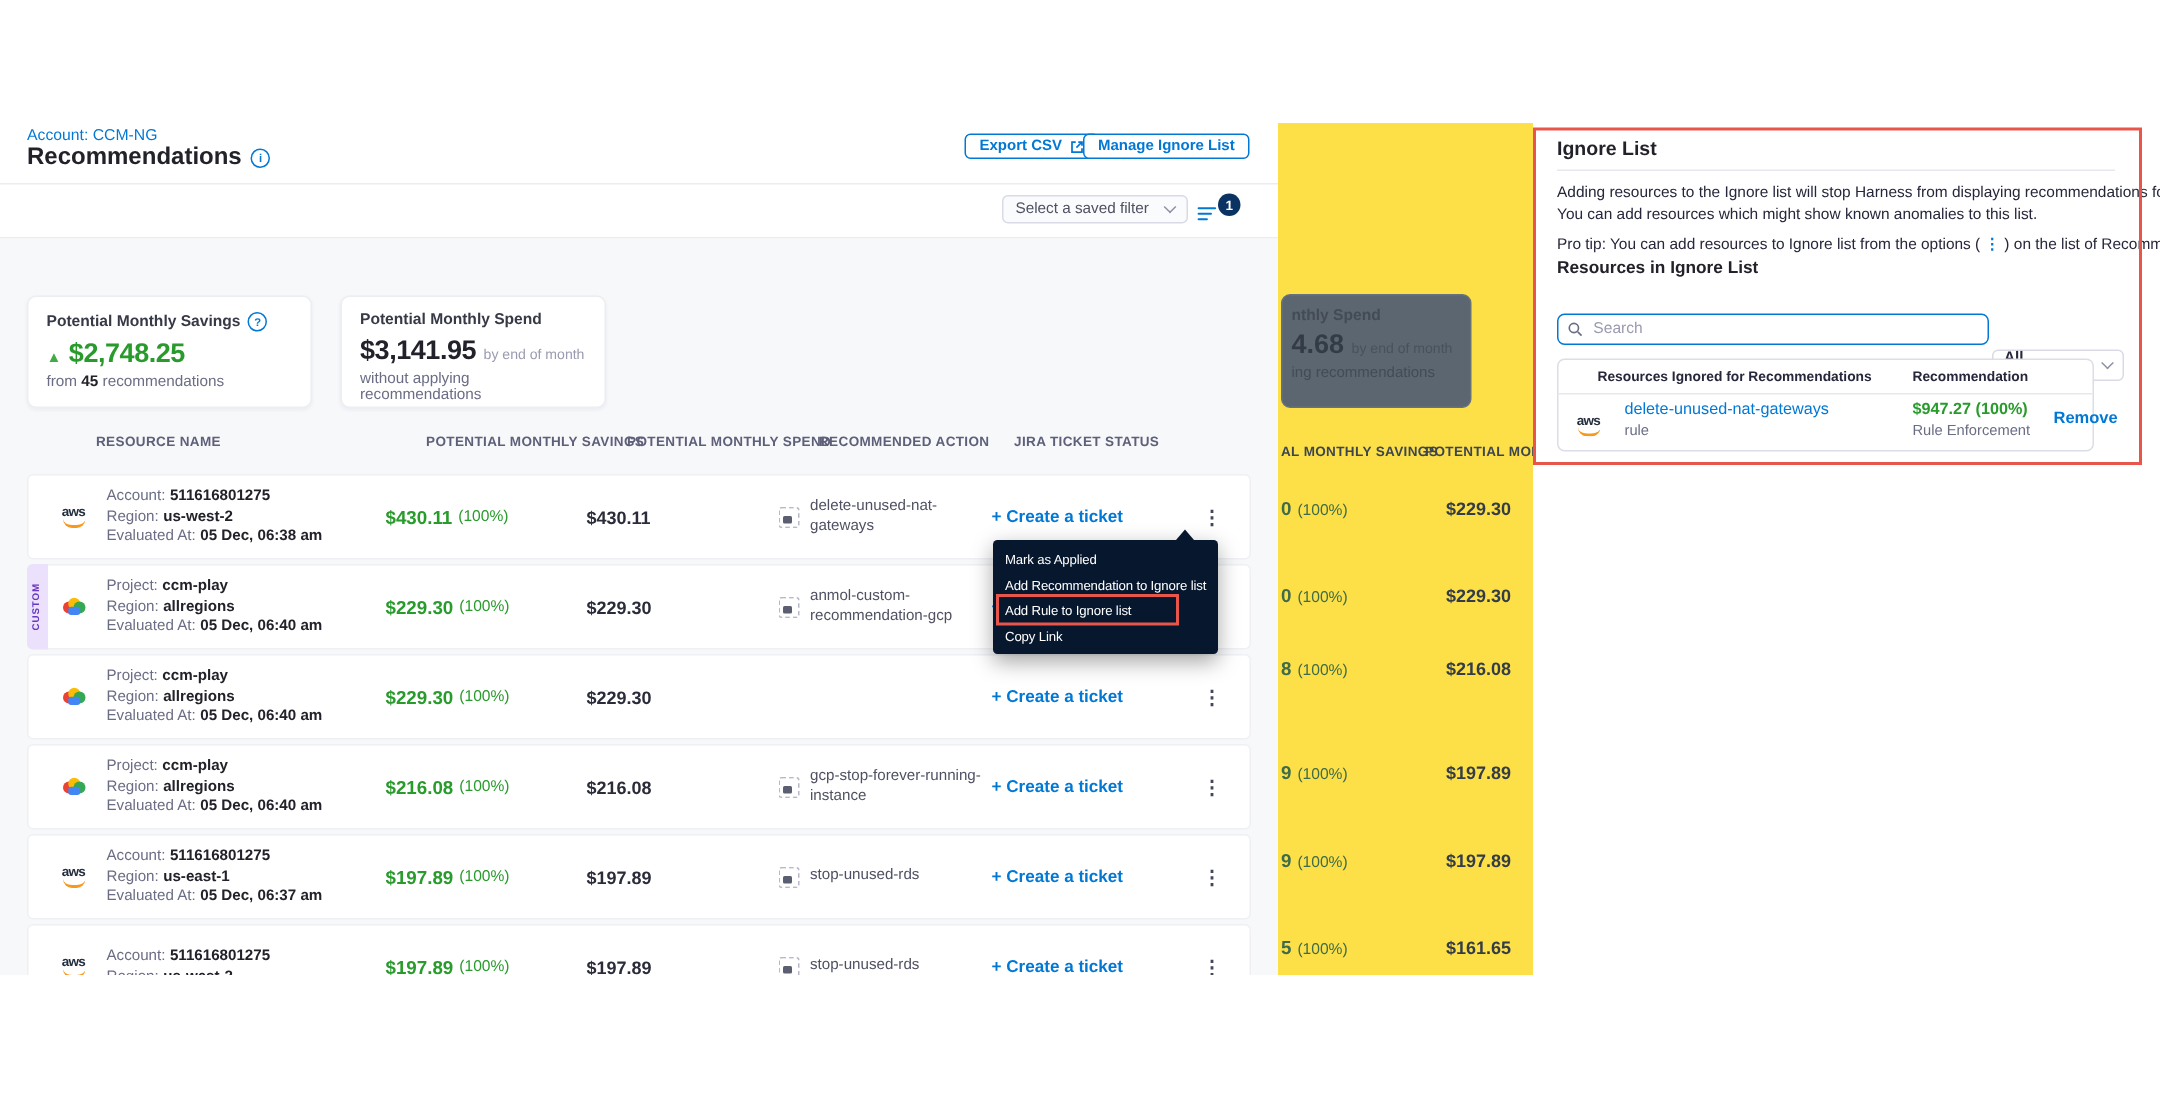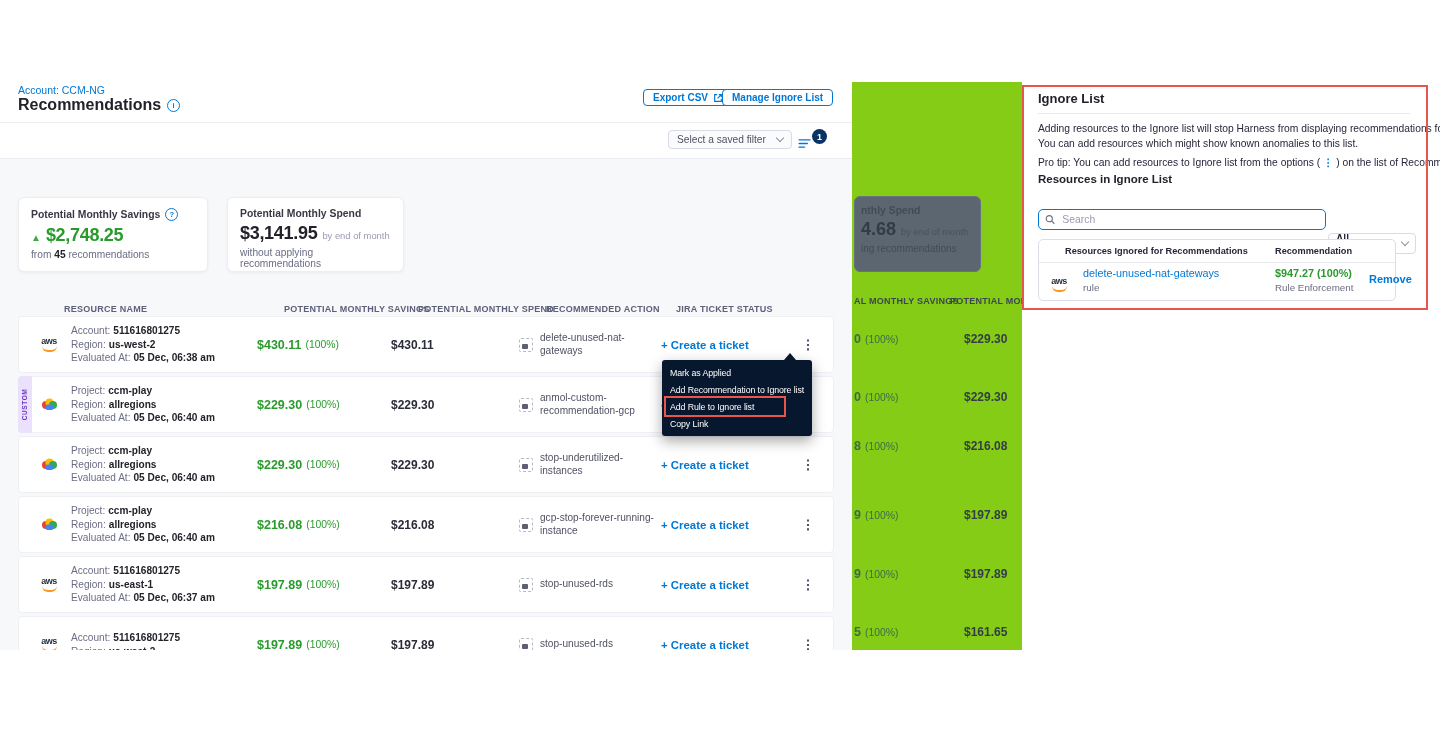--- a/index.html
+++ b/index.html
@@ -31,21 +31,21 @@
   .card.savings{left:18px;width:190px;height:75px;}
   .card.spend{left:227px;width:177px;height:75px;}
   .card-title{font-size:10.4px;font-weight:600;color:#383946;display:flex;align-items:center;gap:5px;}
   .card-value{margin-top:4px;display:flex;align-items:baseline;gap:5px;}
   .up{color:#42ab45;font-size:10px;}
   .sv-num{font-size:18px;font-weight:bold;color:#299b2c;letter-spacing:-.3px;}
   .sp-num{font-size:18px;font-weight:bold;color:#22222a;letter-spacing:-.3px;}
   .note{font-size:9.4px;color:#9a9bb0;}
   .card-sub{margin-top:3px;font-size:10.2px;color:#6b6d85;}
   .card-sub b{color:#22222a;}
-  .thead span{position:absolute;top:224px;font-size:9px;font-weight:bold;color:#5e607a;letter-spacing:.25px;white-space:nowrap;padding-left:28px;}
+  .thead span{position:absolute;top:209px;font-size:9px;font-weight:bold;color:#5e607a;letter-spacing:.25px;white-space:nowrap;padding-left:28px;}
   .th1{left:36px}.th2{left:256px}.th3{left:390px}.th4{left:518px}.th5{left:648px}
   .row{position:absolute;left:18px;width:816px;height:57px;background:#fff;border:1px solid #eef0f4;border-radius:4px;box-sizing:border-box;}
   .r1{top:236px}.r2{top:296px}.r3{top:356px}.r4{top:416px}.r5{top:476px}.r6{top:536px}
   .tagstrip{position:absolute;left:-1px;top:-1px;bottom:-1px;width:14px;background:#ece1fd;border-radius:4px 0 0 4px;
     display:flex;align-items:center;justify-content:center;overflow:hidden;}
   .tagstrip span{transform:rotate(-90deg);font-size:6.5px;font-weight:bold;color:#6938c0;letter-spacing:.6px;}
   .c-icon{position:absolute;left:18px;top:0;height:100%;width:24px;display:flex;align-items:center;justify-content:center;}
   .c-lines{position:absolute;left:52px;top:0;height:100%;display:flex;flex-direction:column;justify-content:center;}
   .line{font-size:10.1px;line-height:13.5px;white-space:nowrap;}
   .ll{color:#6b6d85;} .lv{color:#22222a;font-weight:600;margin-left:3px;}
@@ -61,21 +61,21 @@
   .c-kebab{position:absolute;left:780px;top:0;height:100%;width:18px;display:flex;align-items:center;justify-content:center;
     font-size:13px;color:#44475b;font-weight:bold;cursor:pointer;}
   
   .menu{position:absolute;left:662px;top:280px;width:150px;background:#07182e;border-radius:3px;
     box-shadow:0 5px 14px rgba(0,0,0,.35);padding:4px 0;z-index:20;}
   .menu-caret{position:absolute;left:784px;top:273px;width:0;height:0;border-left:6px solid transparent;
     border-right:6px solid transparent;border-bottom:7px solid #07182e;z-index:21;}
   .mi{height:17px;display:flex;align-items:center;padding:0 8px;font-size:8.8px;letter-spacing:-.1px;color:#fff;white-space:nowrap;cursor:pointer;}
   .mi-hl{position:absolute;left:2px;top:36px;width:122px;height:21px;border:2px solid #e8564b;box-sizing:border-box;pointer-events:none;}
   
-  .dim{position:absolute;left:852px;top:82px;width:170px;height:568px;background:#84cc16;overflow:hidden;}
+  .dim{position:absolute;left:852px;top:82px;width:170px;height:568px;background:#fde047;overflow:hidden;}
   .dim-card{position:absolute;left:2px;top:114px;width:127px;height:76px;background:#5b6670;border:1px solid #67727c;
     border-radius:6px;box-sizing:border-box;padding:8px 6px;}
   .dim-t{font-size:10.4px;font-weight:600;color:#434c56;white-space:nowrap;}
   .dim-vrow{margin-top:3px;display:flex;align-items:baseline;gap:5px;}
   .dim-v{font-size:18px;font-weight:bold;color:#333c46;}
   .dim-note{font-size:9.4px;color:#49525c;white-space:nowrap;}
   .dim-sub{margin-top:3px;font-size:10px;color:#434c56;white-space:nowrap;}
   .dim-h{position:absolute;top:214px;font-size:9px;font-weight:bold;color:#3d4650;letter-spacing:.25px;white-space:nowrap;}
   .dim-h.hl{left:2px}.dim-h.hr{left:98px}
   .dim-row{position:absolute;left:0;width:100%;height:16px;}
@@ -272,24 +272,20 @@
         <div class="line"><span class="ll">Region:</span><span class="lv">allregions</span></div>
         <div class="line"><span class="ll">Evaluated At:</span><span class="lv">05 Dec, 06:40 am</span></div>
       </div>
       <div class="c-save">
           <span class="save-v">$229.30</span>
           <span class="save-p">(100%)</span>
         </div>
       <div class="c-spend">
           <span>$229.30</span>
         </div>
-      <div class="c-act">
-          <span class="act-ico"></span>
-          <span class="act-txt">stop-underutilized-instances</span>
-        </div>
       <div class="c-tick">
           <span>+ Create a ticket</span>
         </div>
       <div class="c-kebab">
           <span>⋮</span>
         </div>
     </div>
 
     <div class="row r4">
       <div class="c-icon">

